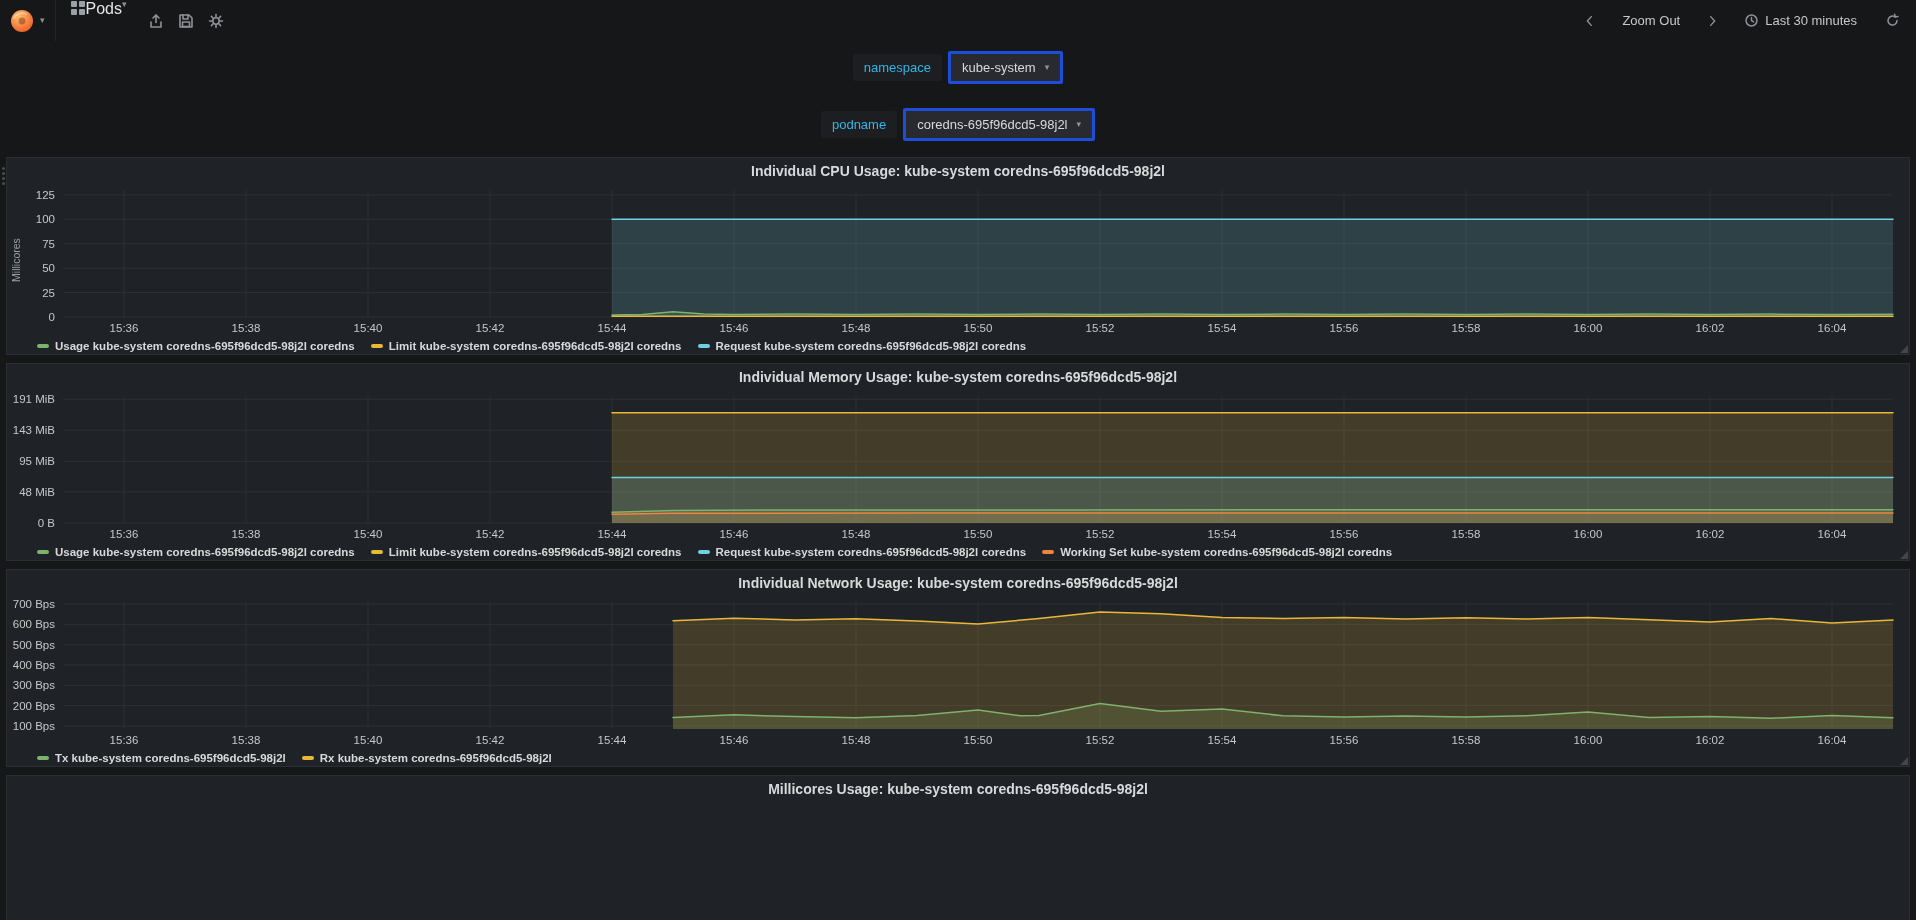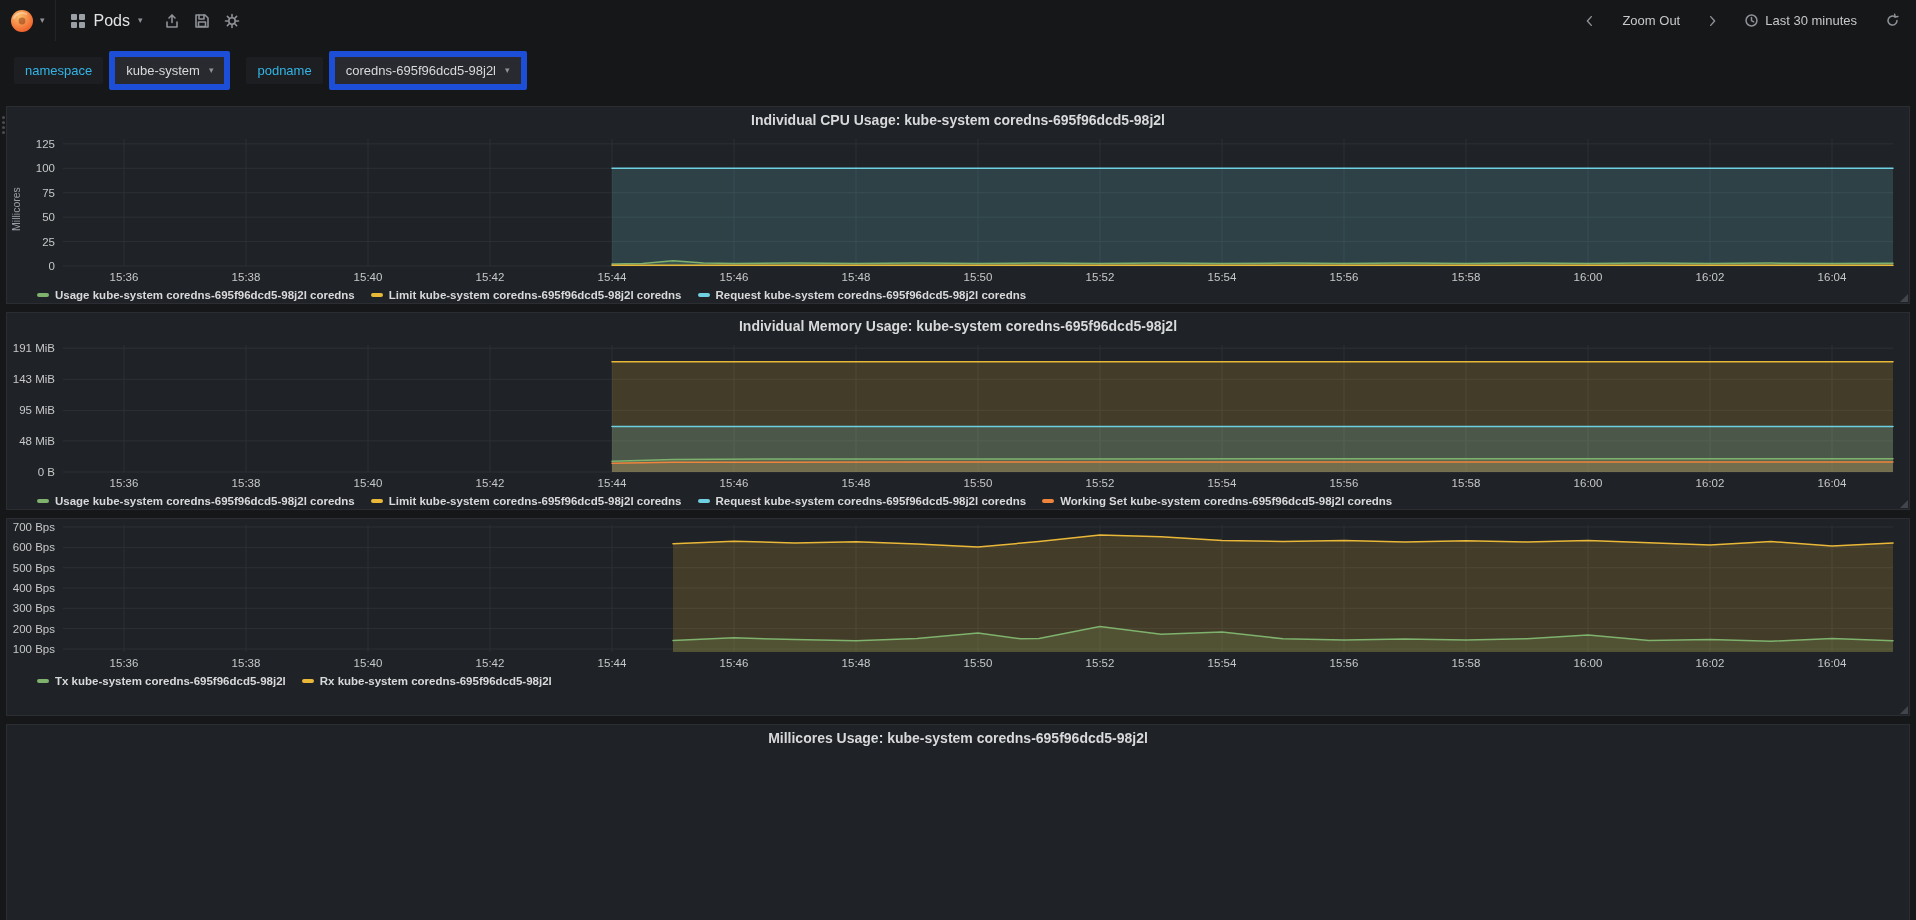--- a/index.html
+++ b/index.html
@@ -3,34 +3,34 @@
 <meta charset="utf-8">
 <style>
   html,body{margin:0;padding:0;width:1916px;height:920px;overflow:hidden;background:#161719;
     font-family:"Liberation Sans",sans-serif;}
   
   .nav{height:41px;display:flex;align-items:center;justify-content:space-between;background:#161719;}
   .nav-left{display:flex;align-items:center;height:100%;}
   .logo-btn{display:flex;align-items:center;gap:5px;padding:0 10px 0 9px;height:100%;
     border-right:1px solid rgba(255,255,255,0.06);cursor:pointer;}
   .caret{color:#8e9297;font-size:9px;line-height:1;}
-  .dash-btn{display:flex;align-items:center;gap:8px;padding:0 14px;height:100%;cursor:pointer;}
+  .dash-btn{display:flex;gap:0;padding:0 14px;height:100%;cursor:pointer;}
   .dash-title{color:#e3e4e6;font-size:16px;}
   .icon-btn{display:flex;align-items:center;justify-content:center;width:30px;height:100%;cursor:pointer;}
   .nav-right{display:flex;align-items:flex-end;gap:16px;padding-right:10px;}
   .nav-text{color:#c7c8c9;font-size:13px;}
   .zoom-wrap,.time-btn,.refresh-btn{display:flex;align-items:center;gap:6px;padding:0 6px;cursor:pointer;height:28px;}
   .chev-btn{display:flex;align-items:center;justify-content:center;width:20px;height:28px;cursor:pointer;}
   
-  .varbar{display:flex;align-items:center;gap:16px;padding:10px 14px 9px;}
+  .varbar{display:flex;align-items:center;gap:24px;padding:10px 14px 9px;flex-direction:column;}
   .var-group{display:flex;align-items:center;gap:6px;}
   .var-label{height:27px;display:flex;align-items:center;padding:0 11px;background:#1c1e22;
     color:#33b5e5;font-size:13px;border-radius:2px;cursor:pointer;}
   .var-value{height:27px;display:flex;align-items:center;gap:9px;padding:0 11px;background:#282a2f;
-    color:#d8d9da;font-size:13px;border-radius:2px;cursor:pointer;border:6px solid #1d4ed8;}
+    color:#d8d9da;font-size:13px;border-radius:2px;cursor:pointer;border:3px solid #1d4ed8;}
   
   .panels{margin:0 6px;position:relative;}
   .grip{position:absolute;left:-4px;top:10px;width:3px;height:3px;border-radius:50%;background:#4a4c50;
     box-shadow:0 5px 0 #4a4c50,0 10px 0 #4a4c50,0 15px 0 #4a4c50;}
   .panel{position:relative;height:198px;margin-top:7px;background:#1f2226;border:1px solid #2b2d32;
     box-sizing:border-box;}
   .panel+.panel{margin-top:8px;}
   .panel-title{height:26px;line-height:26px;text-align:center;color:#d8d9da;font-size:14px;
     font-weight:bold;cursor:pointer;white-space:nowrap;overflow:hidden;}
   .chart{height:153px;}
@@ -254,20 +254,21 @@
           <text class="tick" x="1459.0" y="148" text-anchor="middle">15:58</text>
           <text class="tick" x="1581.0" y="148" text-anchor="middle">16:00</text>
           <text class="tick" x="1703.0" y="148" text-anchor="middle">16:02</text>
           <text class="tick" x="1825.0" y="148" text-anchor="middle">16:04</text>
         </svg></div>
     <div class="legend"><span class="legend-item"><span class="legend-mark" style="background:#7eb26d"></span><span>Usage kube-system coredns-695f96dcd5-98j2l coredns</span></span><span class="legend-item"><span class="legend-mark" style="background:#eab839"></span><span>Limit kube-system coredns-695f96dcd5-98j2l coredns</span></span><span class="legend-item"><span class="legend-mark" style="background:#6ed0e0"></span><span>Request kube-system coredns-695f96dcd5-98j2l coredns</span></span><span class="legend-item"><span class="legend-mark" style="background:#ef843c"></span><span>Working Set kube-system coredns-695f96dcd5-98j2l coredns</span></span></div>
     <div class="resize-handle"></div>
   </section>
 
   <section class="panel">
+    <div class="panel-title">Individual Network Usage: kube-system coredns-695f96dcd5-98j2l</div>
     <div class="ylabel"></div>
     <div class="chart"><svg width="1902" height="153">
           <line class="grid" x1="56" y1="130.0" x2="1886" y2="130.0"></line>
           <line class="grid" x1="56" y1="109.6" x2="1886" y2="109.6"></line>
           <line class="grid" x1="56" y1="89.3" x2="1886" y2="89.3"></line>
           <line class="grid" x1="56" y1="69.0" x2="1886" y2="69.0"></line>
           <line class="grid" x1="56" y1="48.7" x2="1886" y2="48.7"></line>
           <line class="grid" x1="56" y1="28.4" x2="1886" y2="28.4"></line>
           <line class="grid" x1="56" y1="8.0" x2="1886" y2="8.0"></line>
           <line class="grid" x1="117.0" y1="6" x2="117.0" y2="133"></line>

